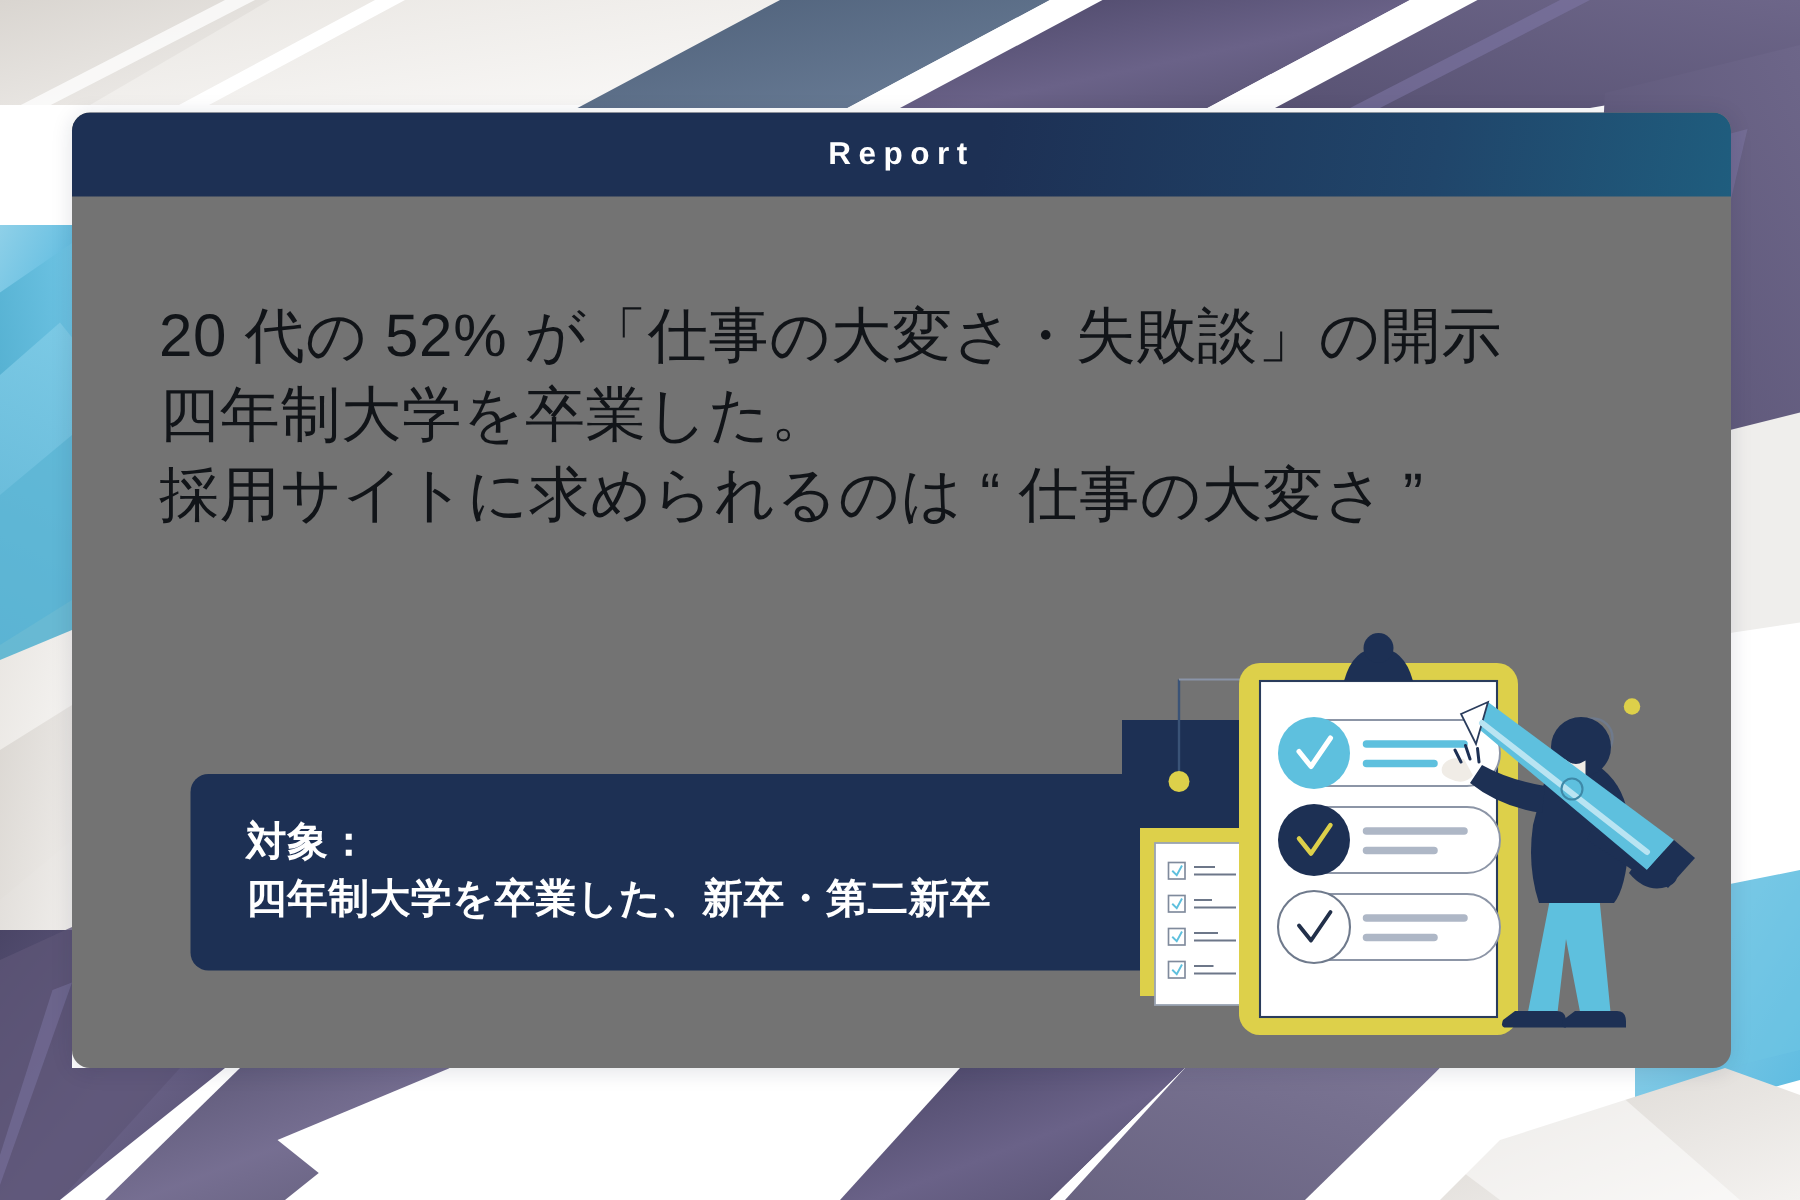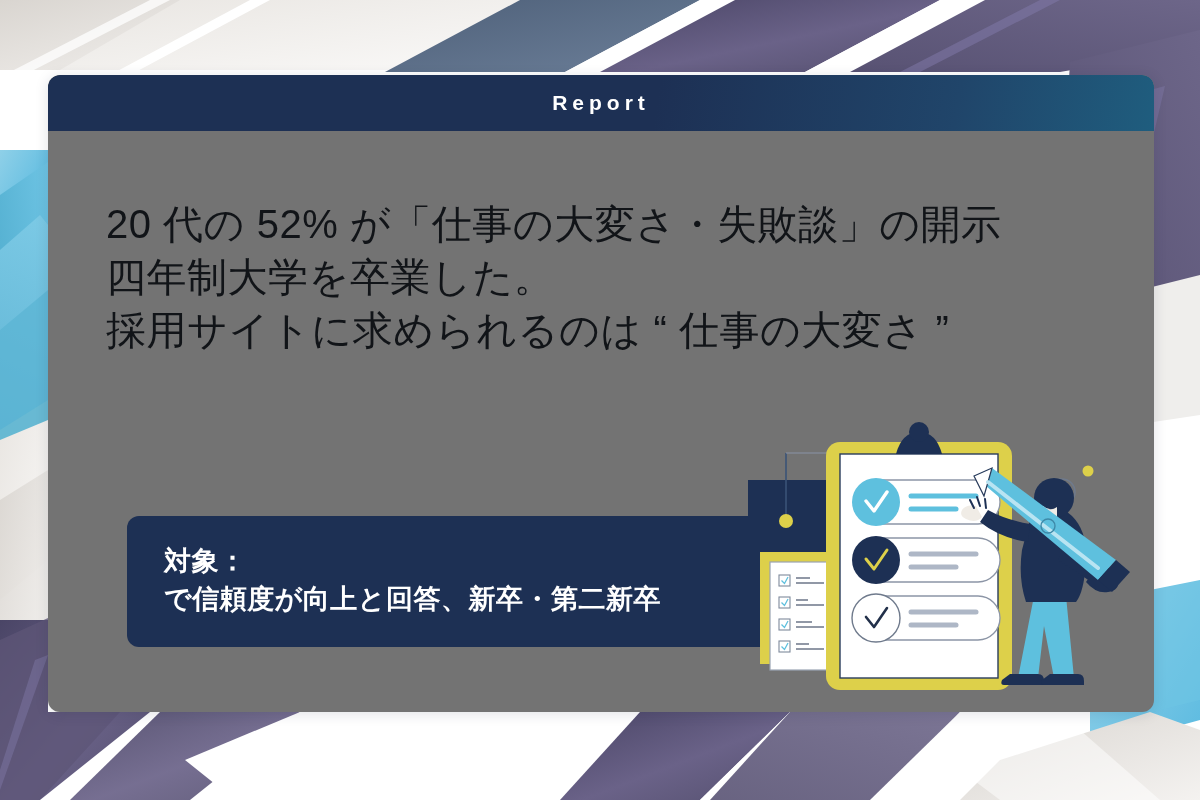--- a/index.html
+++ b/index.html
@@ -173,21 +173,21 @@
     </div>
 
     <div id="headline">
       <div class="headline-line">20 代の 52% が「仕事の大変さ・失敗談」の開示</div>
       <div class="headline-line">四年制大学を卒業した。</div>
       <div class="headline-line">採用サイトに求められるのは “ 仕事の大変さ ”</div>
     </div>
 
     <div id="callout">
       <div class="callout-line">対象：</div>
-      <div class="callout-line">で信頼度が向上と回答、新卒・第二新卒</div>
+      <div class="callout-line">四年制大学を卒業した、新卒・第二新卒</div>
     </div>
 
     <svg id="illustration" viewBox="0 0 400 290">
 
       <rect x="0" y="60" width="118" height="118" fill="#1d3054"></rect>
 
       <path d="M38 33 L38 98" stroke="#3a5377" stroke-width="1.6" fill="none"></path>
       <path d="M38 33 L120 33" stroke="#8a94a8" stroke-width="1.2" fill="none"></path>
       <circle cx="38" cy="101" r="7" fill="#ddd04a"></circle>
 

